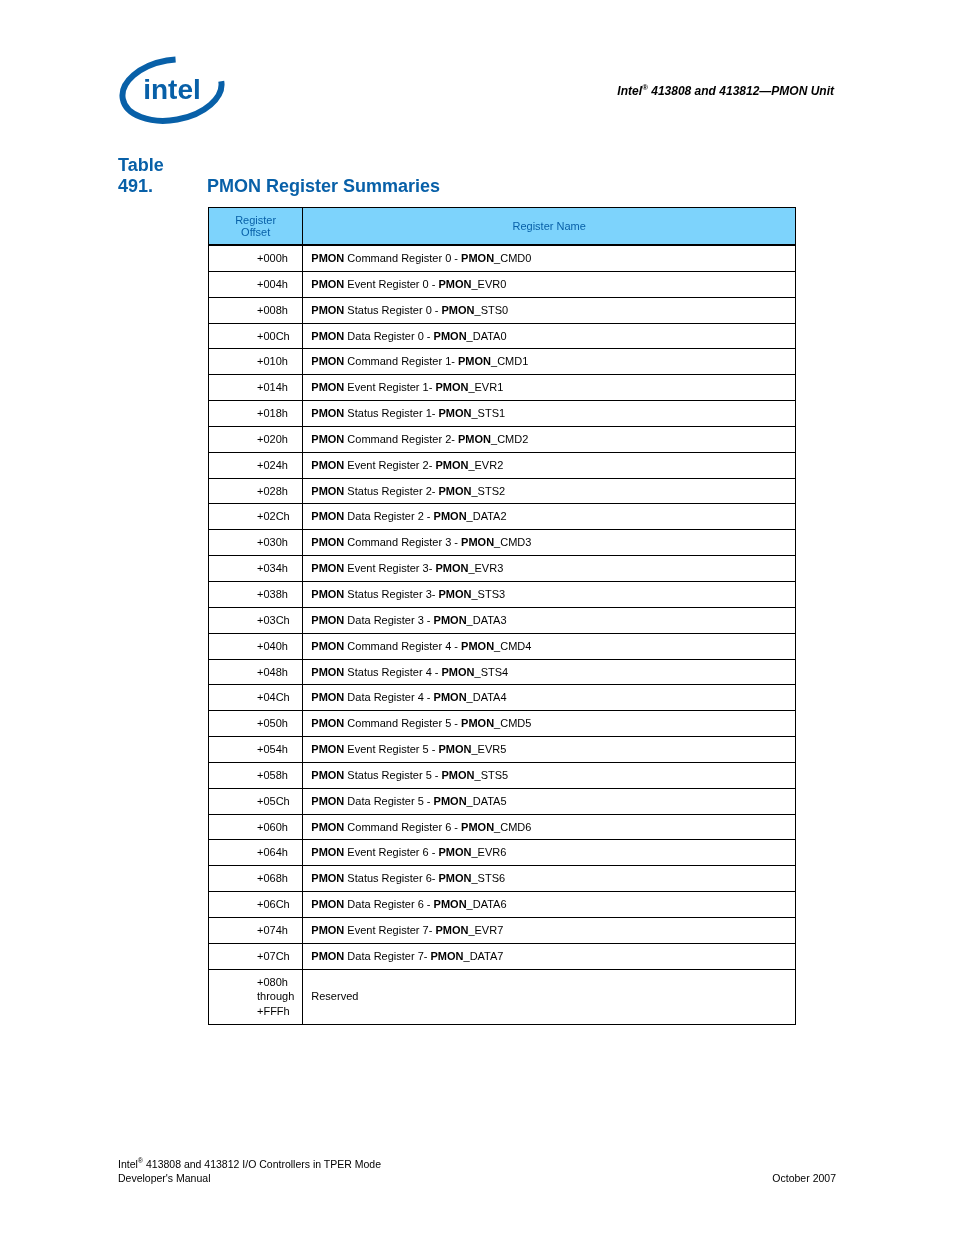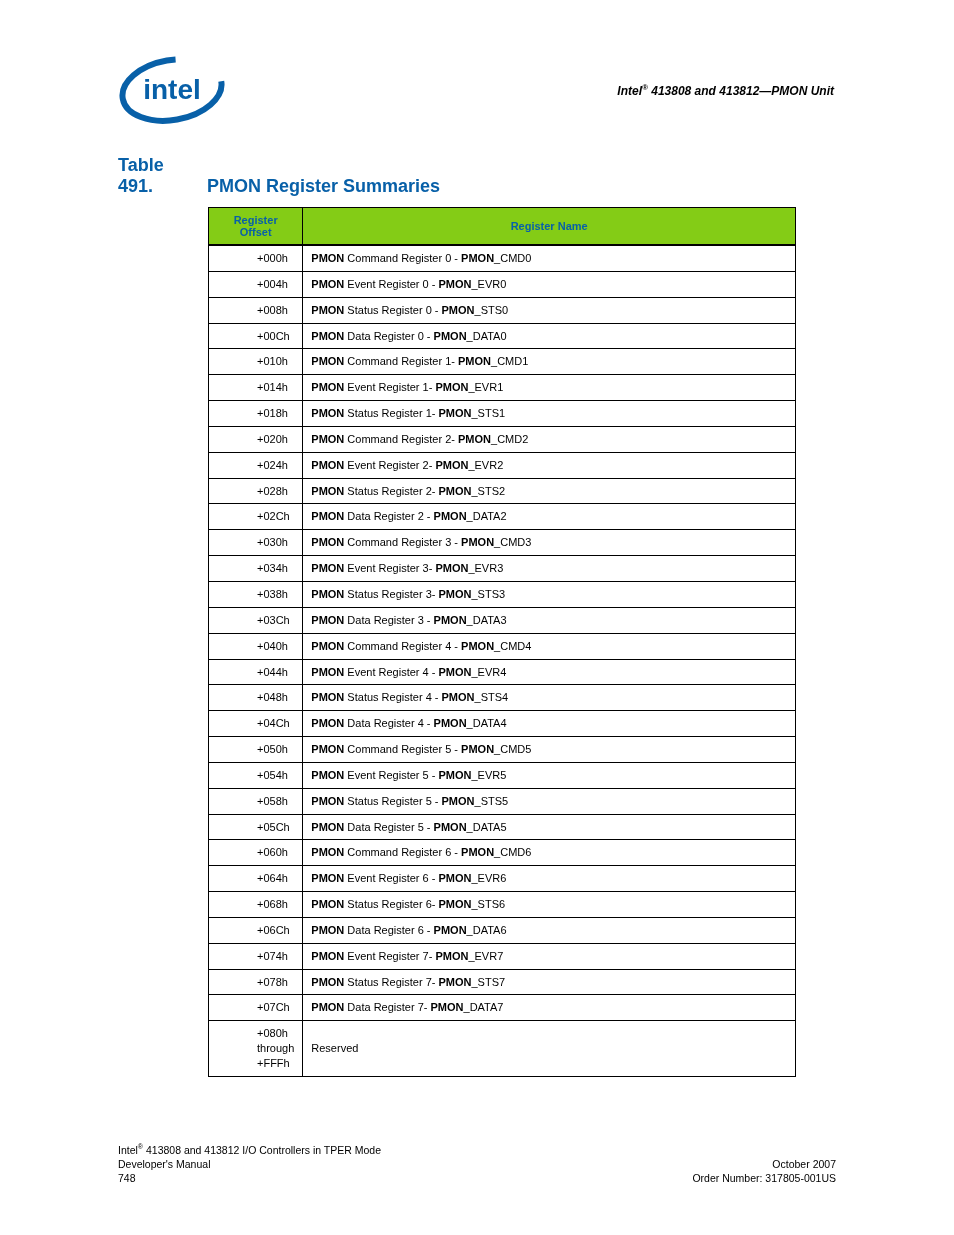--- a/index.html
+++ b/index.html
@@ -41,27 +41,27 @@
     margin: 22px 0 10px 0;
   }
   .table-caption .num { display: inline-block; width: 84px; }
   table.regtable {
     border-collapse: collapse;
     margin-left: 90px;
     width: 588px;
   }
   table.regtable th {
     color: #0860a8;
-    font-weight: bold;
+    font-weight: normal;
     font-size: 11px;
     text-align: center;
     padding: 6px 8px;
     border: 1px solid #000;
     border-bottom-width: 2px;
-    background: #84cc16;
+    background: #7dd3fc;
   }
   table.regtable th.offset { width: 80px; }
   table.regtable td {
     border-left: 1px solid #000;
     border-right: 1px solid #000;
     border-bottom: 1px solid #000;
     padding: 5px 8px 5px 8px;
     font-size: 11px;
     vertical-align: middle;
     line-height: 1.35;
@@ -171,24 +171,20 @@
         </tr>
         <tr>
           <td class="offset">+03Ch</td>
           <td class="name"><b>PMON</b> Data Register 3 - <b>PMON</b>_DATA3</td>
         </tr>
         <tr>
           <td class="offset">+040h</td>
           <td class="name"><b>PMON</b> Command Register 4 - <b>PMON</b>_CMD4</td>
         </tr>
         <tr>
-          <td class="offset">+044h</td>
-          <td class="name"><b>PMON</b> Event Register 4 - <b>PMON</b>_EVR4</td>
-        </tr>
-        <tr>
           <td class="offset">+048h</td>
           <td class="name"><b>PMON</b> Status Register 4 - <b>PMON</b>_STS4</td>
         </tr>
         <tr>
           <td class="offset">+04Ch</td>
           <td class="name"><b>PMON</b> Data Register 4 - <b>PMON</b>_DATA4</td>
         </tr>
         <tr>
           <td class="offset">+050h</td>
           <td class="name"><b>PMON</b> Command Register 5 - <b>PMON</b>_CMD5</td>
@@ -217,24 +213,20 @@
           <td class="offset">+068h</td>
           <td class="name"><b>PMON</b> Status Register 6- <b>PMON</b>_STS6</td>
         </tr>
         <tr>
           <td class="offset">+06Ch</td>
           <td class="name"><b>PMON</b> Data Register 6 - <b>PMON</b>_DATA6</td>
         </tr>
         <tr>
           <td class="offset">+074h</td>
           <td class="name"><b>PMON</b> Event Register 7- <b>PMON</b>_EVR7</td>
-        </tr>
-        <tr>
-          <td class="offset">+078h</td>
-          <td class="name"><b>PMON</b> Status Register 7- <b>PMON</b>_STS7</td>
         </tr>
         <tr>
           <td class="offset">+07Ch</td>
           <td class="name"><b>PMON</b> Data Register 7- <b>PMON</b>_DATA7</td>
         </tr>
         <tr>
           <td class="offset">+080h
 through
 +FFFh</td>
           <td class="name">Reserved</td>
@@ -247,17 +239,13 @@
   <div class="footer-row">
     <span>
       <span>Intel</span><sup>®</sup><span> 413808 and 413812 I/O Controllers in TPER Mode</span>
     </span>
     <span></span>
   </div>
   <div class="footer-row">
     <span>Developer's Manual</span>
     <span>October 2007</span>
   </div>
-  <div class="footer-row">
-    <span>748</span>
-    <span>Order Number: 317805-001US</span>
-  </div>
 </div>
 
 </body></html>

